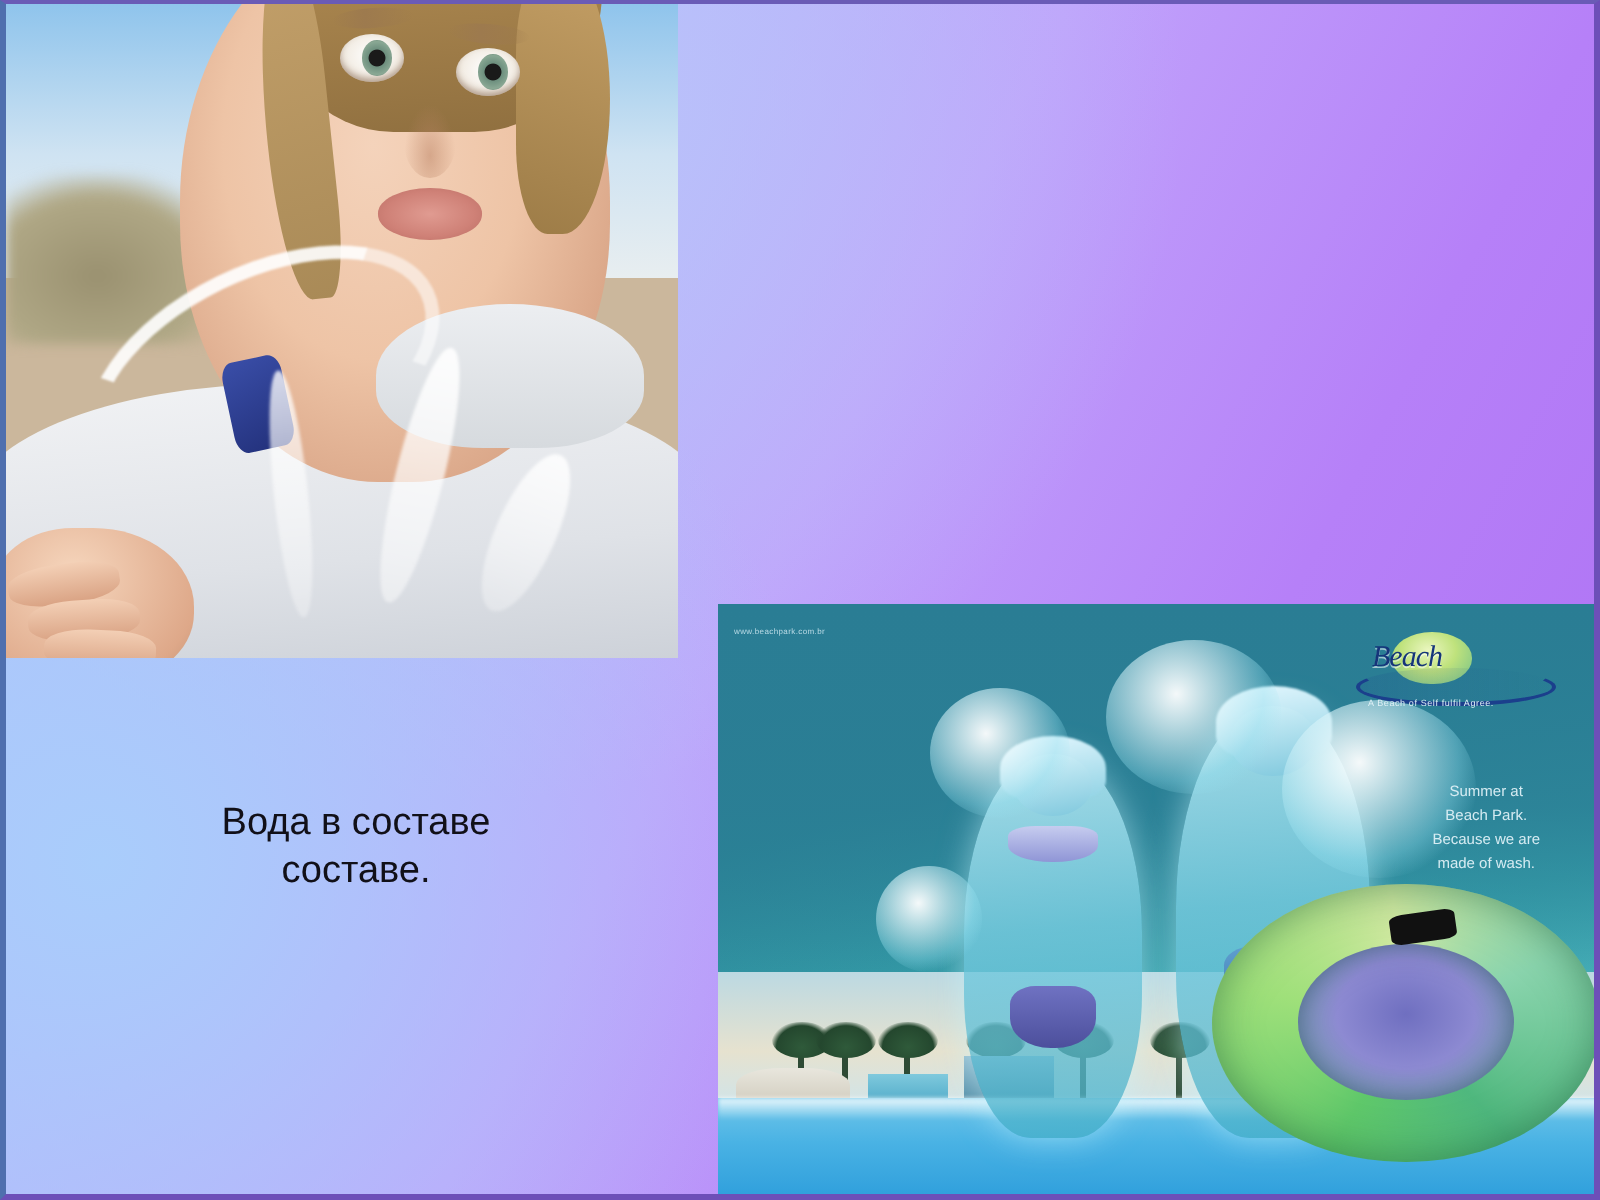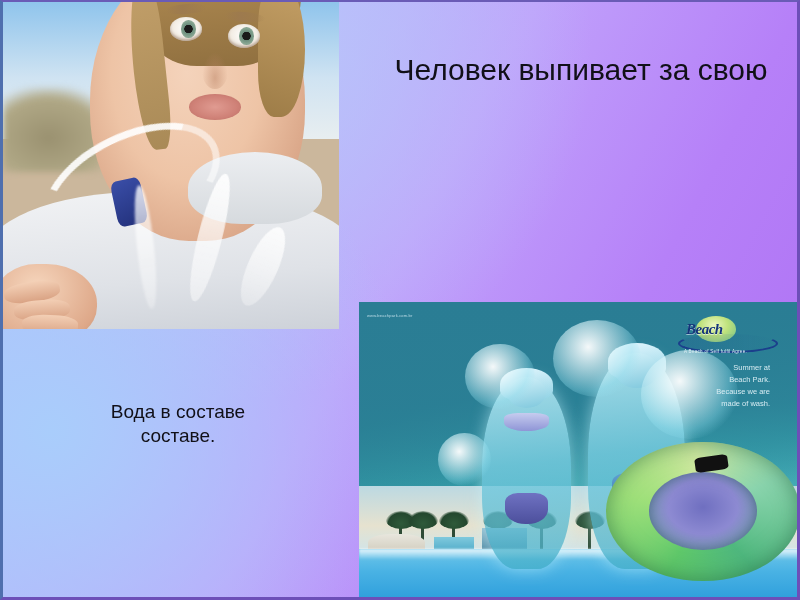--- a/index.html
+++ b/index.html
@@ -148,26 +148,26 @@
   .po-claim .l2{padding-left:22px;display:block;}
   .po-claim .l3{padding-left:12px;display:block;}
   .po-logo{position:absolute;right:26px;top:14px;width:96px;height:42px;}
   .po-logo-mark{position:absolute;left:18px;top:0;width:40px;height:26px;
     border-radius:50% 50% 48% 48%;
     background:radial-gradient(ellipse at 45% 35%,#eaf6bf 0%,#bfe27c 45%,#6fbf8a 100%);}
   .po-logo-swoosh{position:absolute;left:0;top:18px;width:96px;height:15px;
     border-radius:50%;border:2px solid #1b3f8c;border-top-color:transparent;
     border-left-color:#1b3f8c;background:linear-gradient(90deg,rgba(27,63,140,.15),rgba(27,63,140,.0));}
   .po-logo-word{position:absolute;left:8px;top:5px;font-size:15px;font-style:italic;
-    font-weight:bold;color:#15357a;font-family:"Liberation Serif",serif;letter-spacing:-.5px;
+    font-weight:normal;color:#15357a;font-family:"Liberation Serif",serif;letter-spacing:-.5px;
     text-shadow:0 1px 0 rgba(255,255,255,.55);}
   .po-logo-sub{position:absolute;left:6px;top:33px;font-size:4.5px;color:#dff0f6;
     letter-spacing:.3px;white-space:nowrap;}
-  .po-tag{position:absolute;right:30px;top:60px;color:#dff1f7;font-size:7.5px;
-    line-height:1.6;text-align:right;font-family:"Liberation Sans",sans-serif;opacity:.95;}
+  .po-tag{position:absolute;right:30px;top:88px;color:#dff1f7;font-size:7.5px;
+    line-height:1.6;text-align:center;font-family:"Liberation Sans",sans-serif;opacity:.95;}
 
   
   .txt-top{
     position:absolute;left:360px;top:50px;width:436px;
     font-size:30px;line-height:1.22;color:#111018;text-align:center;
     font-family:"Liberation Sans","DejaVu Sans",sans-serif;
   }
   .txt-bottom{
     position:absolute;left:16px;top:398px;width:318px;
     font-size:19px;line-height:1.25;color:#111018;text-align:center;
@@ -211,21 +211,20 @@
       <div class="pg-finger" style="left:18%;top:46%;transform:rotate(-4deg);"></div>
       <div class="pg-finger" style="left:26%;top:66%;transform:rotate(2deg);"></div>
     </div>
     <div class="pg-arc"></div>
     <div class="pg-stream"></div>
     <div class="pg-stream2"></div>
     <div class="pg-drop"></div>
   </div>
 
   <div class="txt-top">
-    <span class="line">Человек выпивает за свою</span>
   </div>
 
   <div class="txt-bottom">
     <span class="line">Вода в составе</span>
     <span class="line">составе.</span>
   </div>
 
   <div class="poster">
     <div class="po-sky"></div>
 

